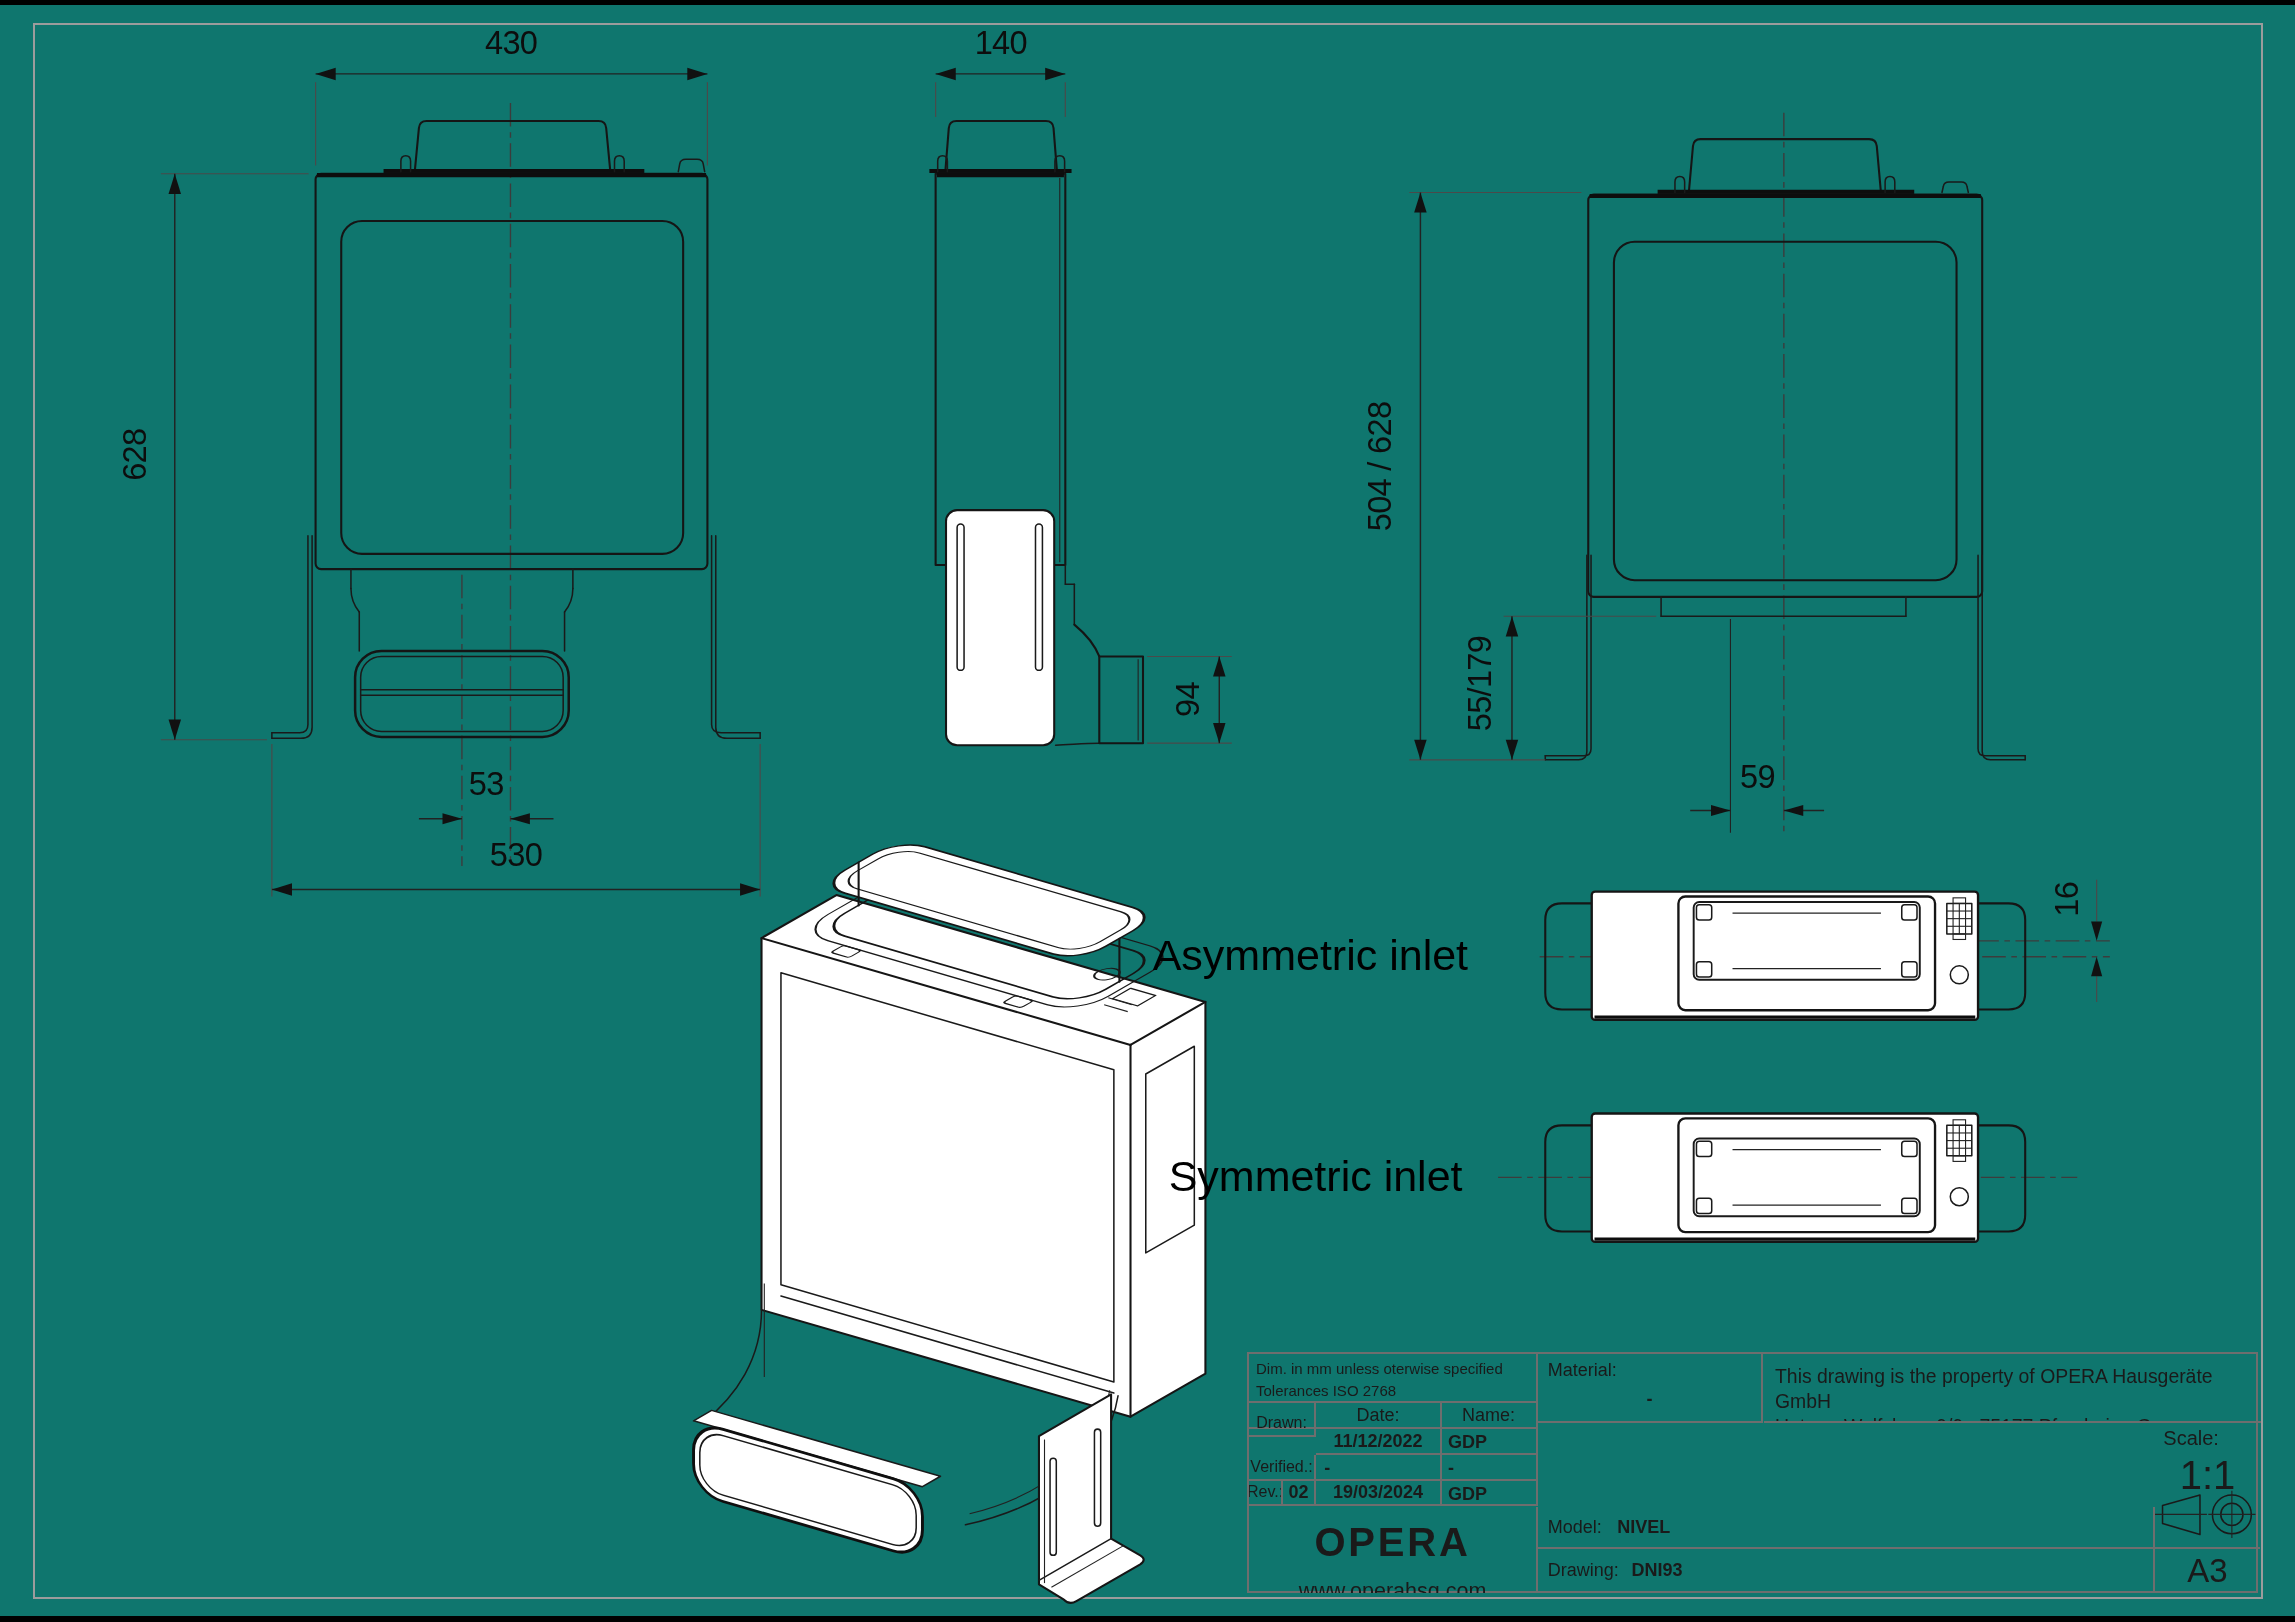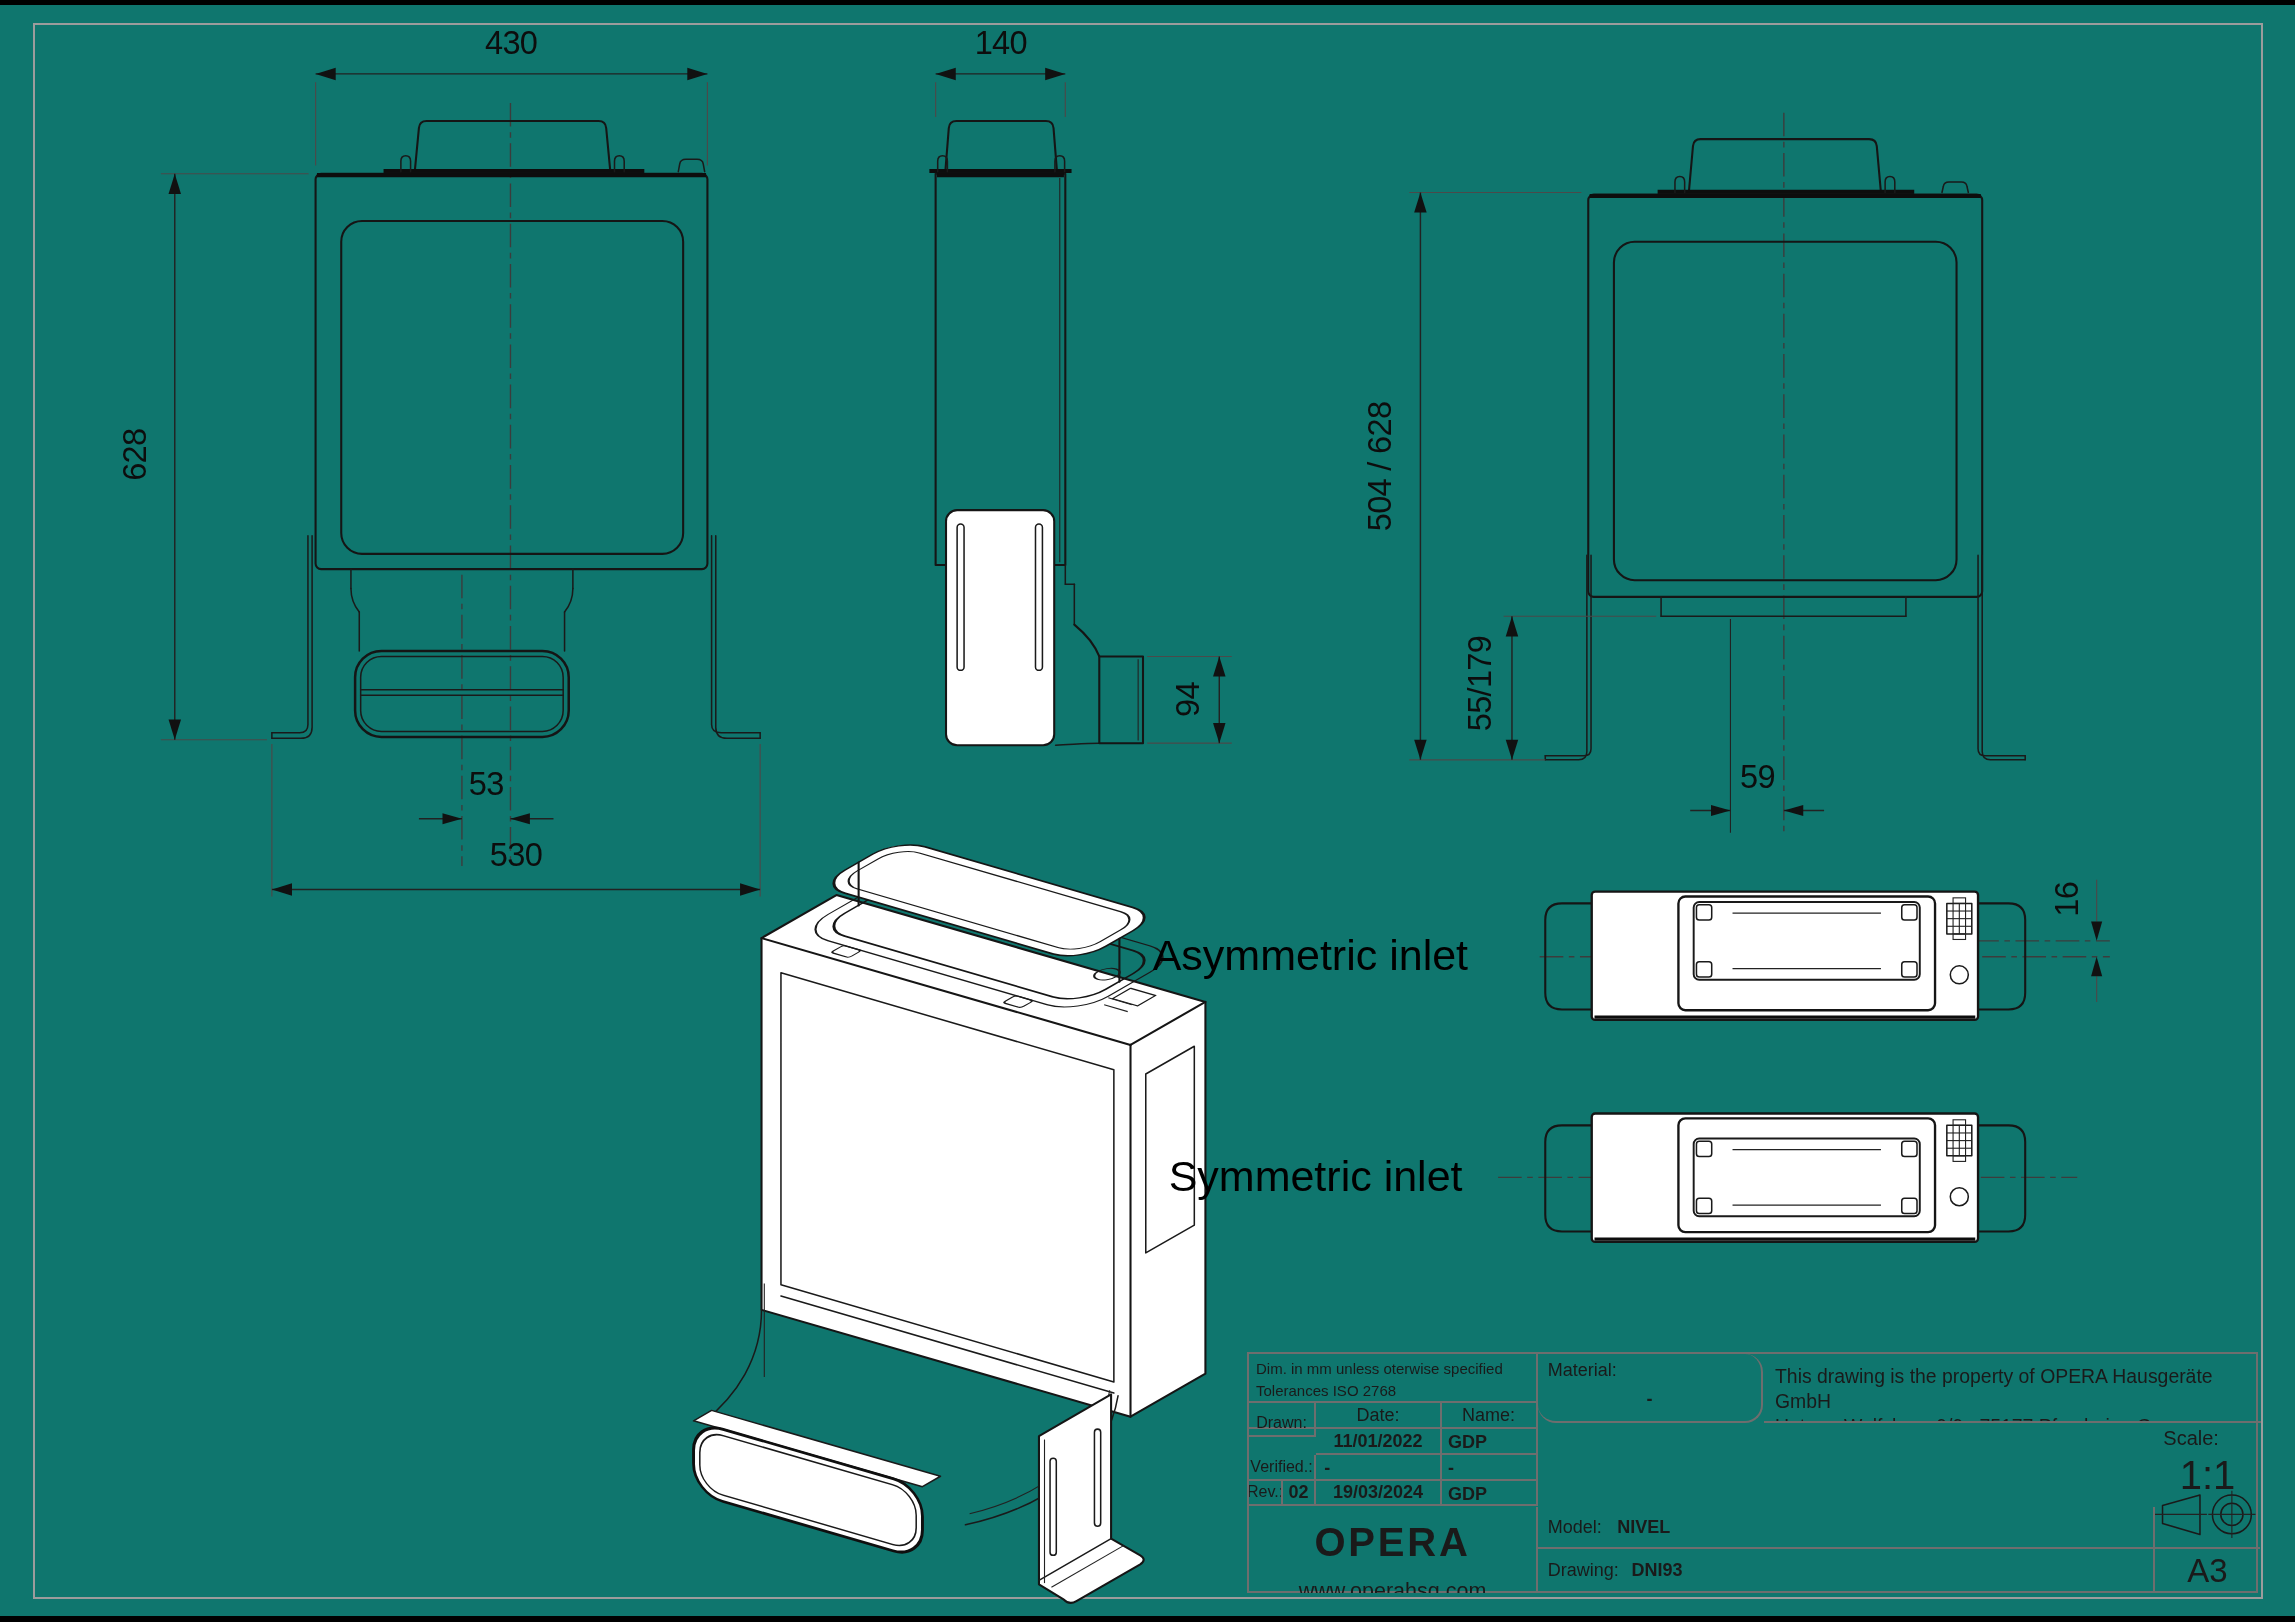--- a/index.html
+++ b/index.html
@@ -315,38 +315,38 @@
 
     <div class="cell note" style="left:0;top:0;width:289px;height:49px;">
       <div>Dim. in mm unless oterwise specified</div>
       <div>Tolerances ISO 2768</div>
     </div>
     <div class="cell" style="left:0;top:49px;width:67px;height:26px;"></div>
     <div class="cell lab center" style="left:67px;top:49px;width:126px;height:26px;">Date:</div>
     <div class="cell lab center" style="left:192px;top:49px;width:97px;height:26px;">Name:</div>
 
     <div class="cell labs center" style="left:0;top:57px;width:67px;height:26px;">Drawn:</div>
-    <div class="cell val center" style="left:67px;top:75px;width:126px;height:26px;">11/01/2022</div>
+    <div class="cell val center" style="left:67px;top:75px;width:126px;height:26px;">11/12/2022</div>
     <div class="cell val" style="left:192px;top:75px;width:97px;height:26px;padding:2.8px 0 0 7px;">GDP</div>
 
     <div class="cell labs center" style="left:0;top:101px;width:67px;height:26px;">Verified.:</div>
     <div class="cell val" style="left:67px;top:101px;width:126px;height:26px;padding:2.8px 0 0 8.3px;">-</div>
     <div class="cell val" style="left:192px;top:101px;width:97px;height:26px;padding:2.8px 0 0 7px;">-</div>
 
     <div class="cell labs center" style="left:0;top:126px;width:34px;height:26px;">Rev.:</div>
     <div class="cell val center" style="left:34px;top:126px;width:33px;height:26px;">02</div>
     <div class="cell val center" style="left:67px;top:126px;width:126px;height:26px;">19/03/2024</div>
     <div class="cell val" style="left:192px;top:126px;width:97px;height:26px;padding:3.5px 0 0 7px;">GDP</div>
 
     <div class="cell nb" style="left:0;top:153px;width:289px;height:86px;text-align:center;">
       <div style="font-size:40px;font-weight:bold;letter-spacing:2.8px;margin-top:12.5px;">OPERA</div>
       <div style="font-size:21.5px;margin-top:14px;">www.operahsg.com</div>
     </div>
 
-    <div class="cell" style="left:289px;top:0;width:225px;height:69px;border-radius:18px;">
+    <div class="cell" style="left:289px;top:0;width:225px;height:69px;">
       <div class="lab" style="padding:5.5px 0 0 9.7px;">Material:</div>
       <div class="val" style="text-align:center;margin-top:8.3px;">-</div>
     </div>
     <div class="cell nr prop" style="left:515px;top:0;width:497px;height:69px;">
       <div>This drawing is the property of OPERA Hausgeräte GmbH</div>
       <div>Unterm Wolfsberg 9/9a 75177 Pforzheim, Germany</div>
     </div>
 
     <div class="cell" style="left:289px;top:153px;width:617px;height:42px;">
       <span class="lab" style="margin-left:9.7px;line-height:40px;">Model:</span>

